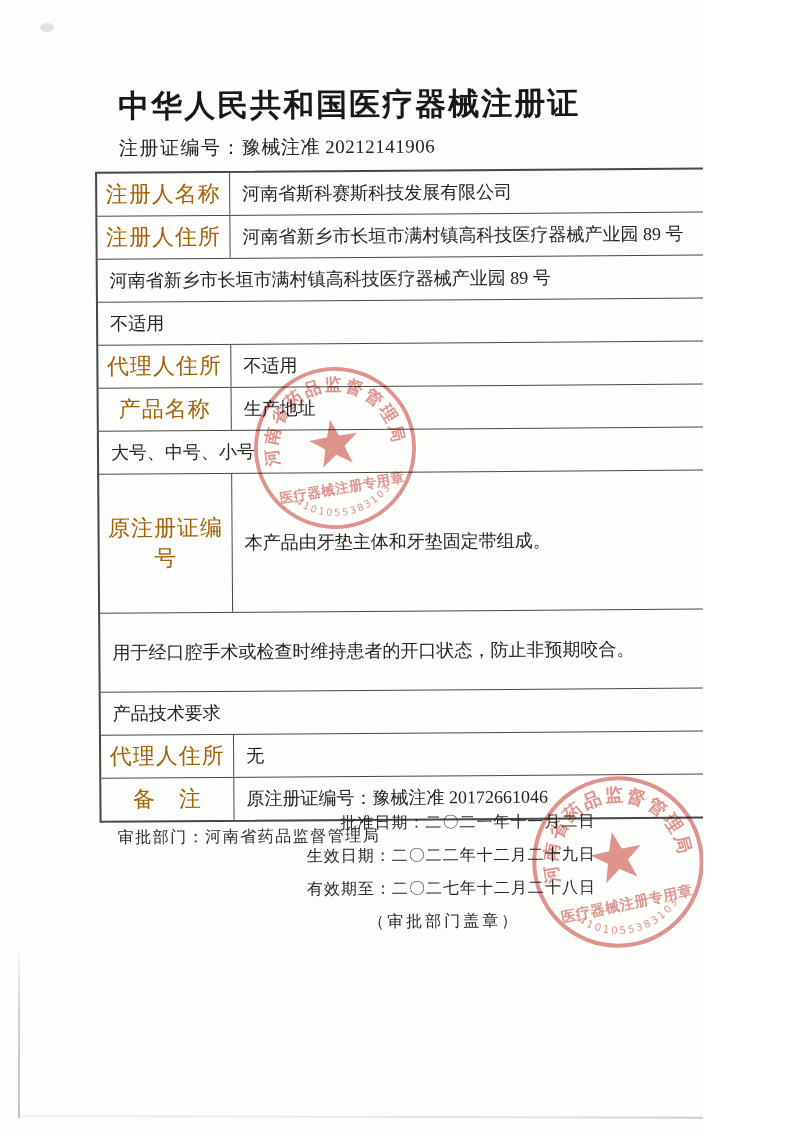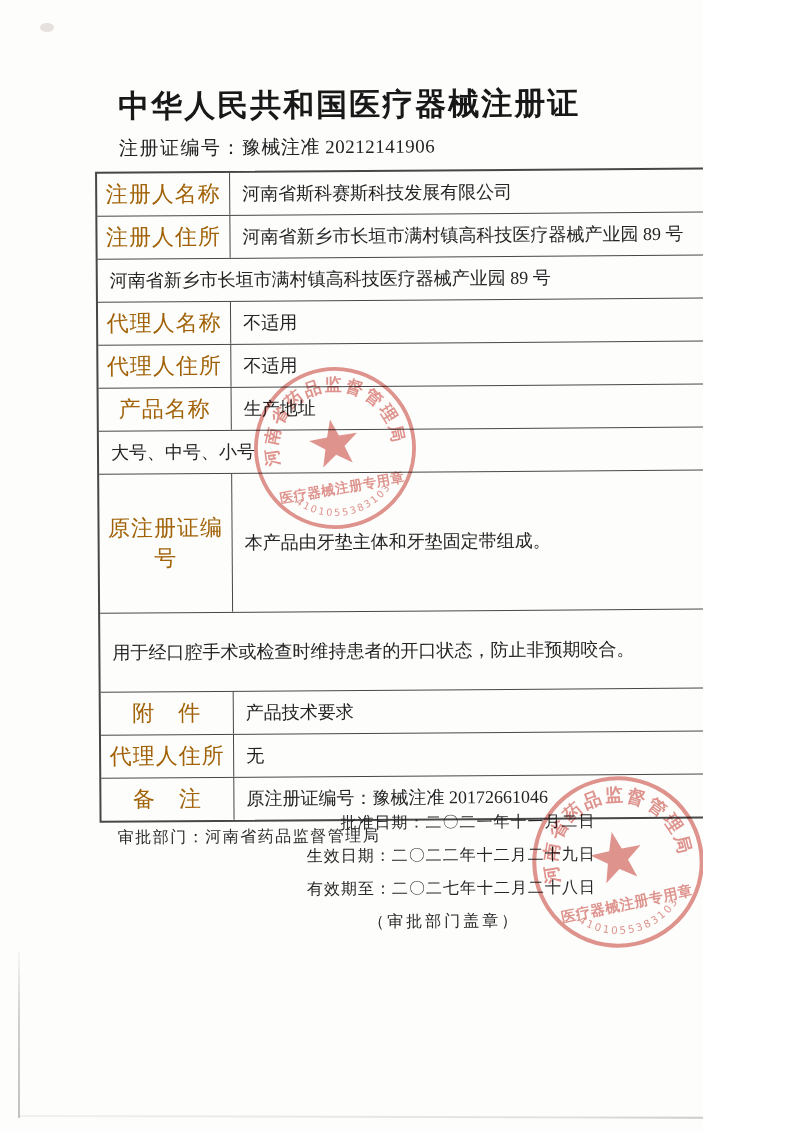--- a/index.html
+++ b/index.html
@@ -88,21 +88,20 @@
         <div class="cell-value">
             <span>河南省新乡市长垣市满村镇高科技医疗器械产业园 89 号</span>
           </div>
       </div>
       <div class="trow">
         <div class="cell-value">
             <span>河南省新乡市长垣市满村镇高科技医疗器械产业园 89 号</span>
           </div>
       </div>
       <div class="trow">
-        <div class="cell-label">代理人名称</div>
         <div class="cell-value">
             <span>不适用</span>
           </div>
       </div>
       <div class="trow">
         <div class="cell-label">代理人住所</div>
         <div class="cell-value">
             <span>不适用</span>
           </div>
       </div>
@@ -122,21 +121,20 @@
         <div class="cell-value">
             <span>本产品由牙垫主体和牙垫固定带组成。</span>
           </div>
       </div>
       <div class="trow two">
         <div class="cell-value">
             <span>用于经口腔手术或检查时维持患者的开口状态，防止非预期咬合。</span>
           </div>
       </div>
       <div class="trow">
-        <div class="cell-label">附　件</div>
         <div class="cell-value">
             <span>产品技术要求</span>
           </div>
       </div>
       <div class="trow">
         <div class="cell-label">代理人住所</div>
         <div class="cell-value">
             <span>无</span>
           </div>
       </div>

